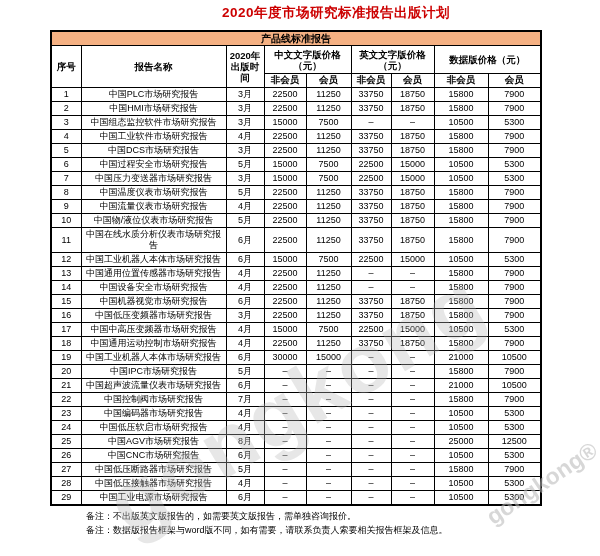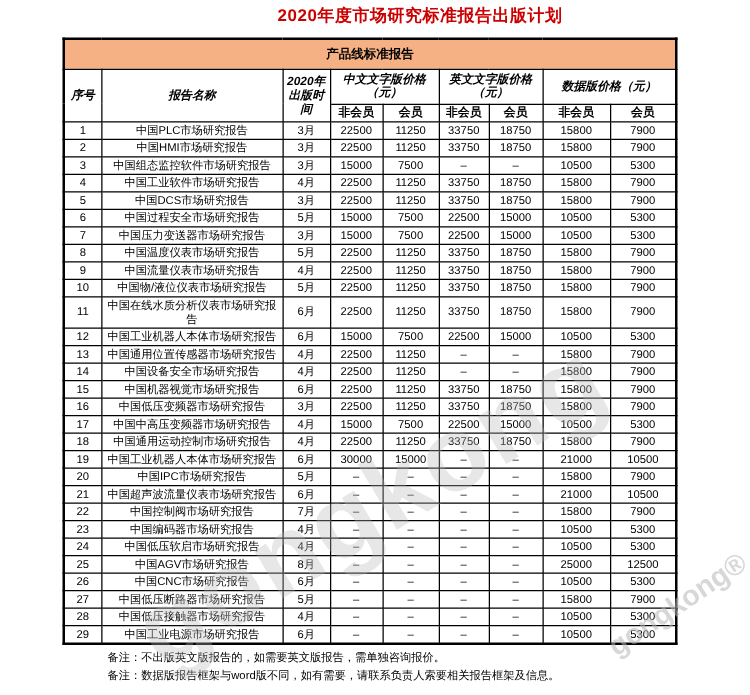--- a/index.html
+++ b/index.html
@@ -33,24 +33,24 @@
     font-size: 9px;
     text-align: center;
     vertical-align: middle;
     padding: 1px 2px;
     overflow: hidden;
   }
   th.band {
     background: var(--band_bg, #f5b183);
     font-size: 10px;
     font-weight: bold;
-    height: 24px;
+    height: 14px;
   }
   thead th { font-weight: bold; font-size: 9.5px; line-height: 11px; }
-  tr.group-row th { height: 28px; font-style: italic; }
+  tr.group-row th { height: 28px; }
   tr.sub-row th { height: 13px; font-family: Liberation Mono, monospace; }
   tbody td { height: 14px; line-height: 11px; }
   td.name-cell { text-align: center; }
   .notes { margin: 3px 0 0 36px; }
   .note-line { font-size: 9px; line-height: 14px; color: #000; }
   .wm {
     position: absolute;
     color: var(--watermark, #bbbbbb);
     font-weight: bold;
     pointer-events: none;

